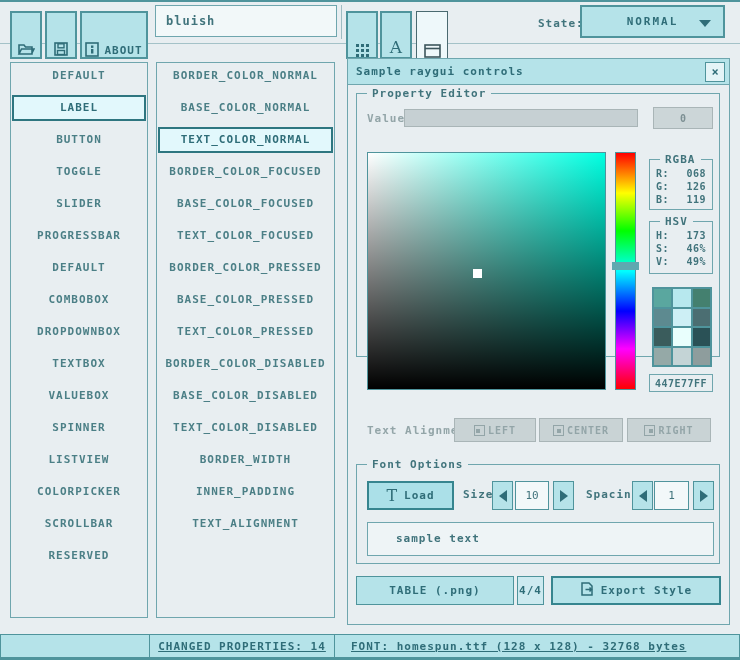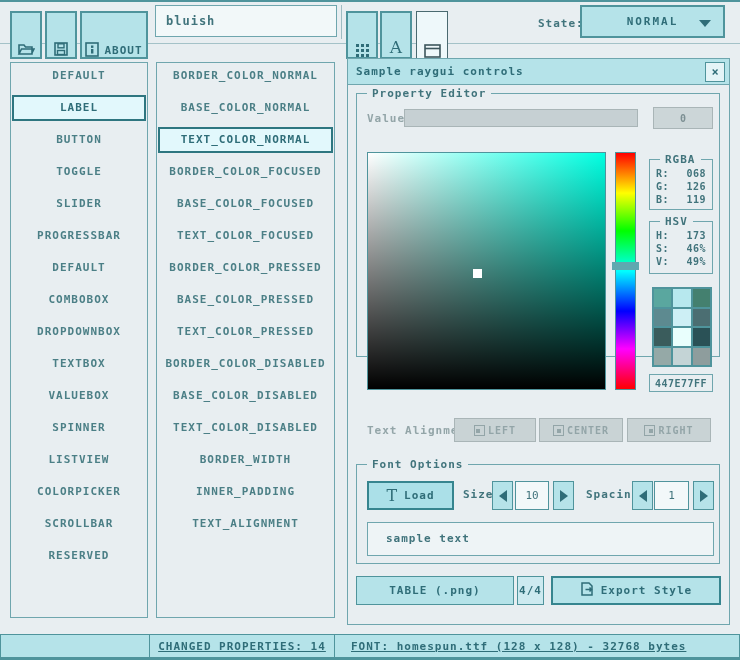--- a/index.html
+++ b/index.html
@@ -129,21 +129,21 @@
   .spin-btn{position:absolute;top:16px;width:21px;height:29px;background:var(--cyan);
             border:1px solid var(--border);display:flex;align-items:center;justify-content:center;cursor:pointer;}
   .tri{width:0;height:0;border-top:6px solid transparent;border-bottom:6px solid transparent;}
   .tri.l{border-right:8px solid var(--text-strong);}
   .tri.r{border-left:8px solid var(--text-strong);}
   .spin-box{position:absolute;top:16px;height:29px;background:var(--white);border:1px solid var(--border);
             display:flex;align-items:center;justify-content:center;font-size:11px;font-weight:normal;
             color:var(--text);}
   .sample-box{position:absolute;left:10px;top:57px;width:347px;height:34px;background:#eef4f6;
               border:1px solid var(--panel-border);font-size:11px;font-weight:bold;letter-spacing:1px;
-              color:var(--text);line-height:32px;padding-left:18px;}
+              color:var(--text);line-height:32px;padding-left:28px;}
 
   .btn-row-btn{position:absolute;top:517px;height:29px;display:flex;align-items:center;
                justify-content:center;font-size:11px;font-weight:bold;letter-spacing:1px;
                color:var(--text-strong);cursor:pointer;}
   .table-btn{left:8px;width:158px;background:var(--cyan);border:1px solid var(--border);}
   .pages-btn{left:169px;width:27px;background:var(--cyan-light);border:1px solid var(--border);}
   .export-btn{left:203px;width:170px;background:var(--cyan);border:2px solid #36858f;gap:6px;}
 
   
   .status-bar{position:absolute;left:0;top:634px;width:740px;height:24px;display:flex;}

